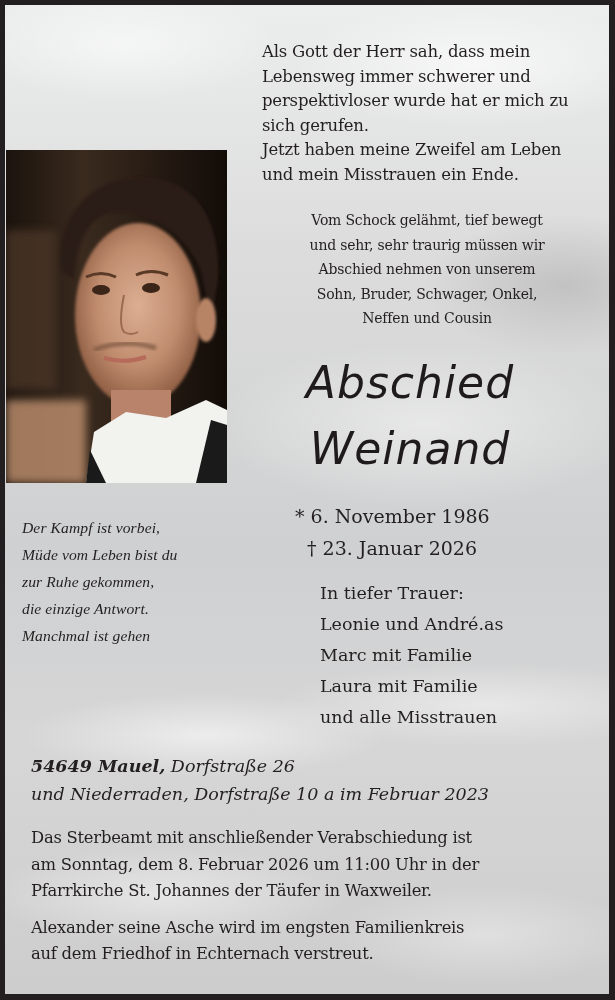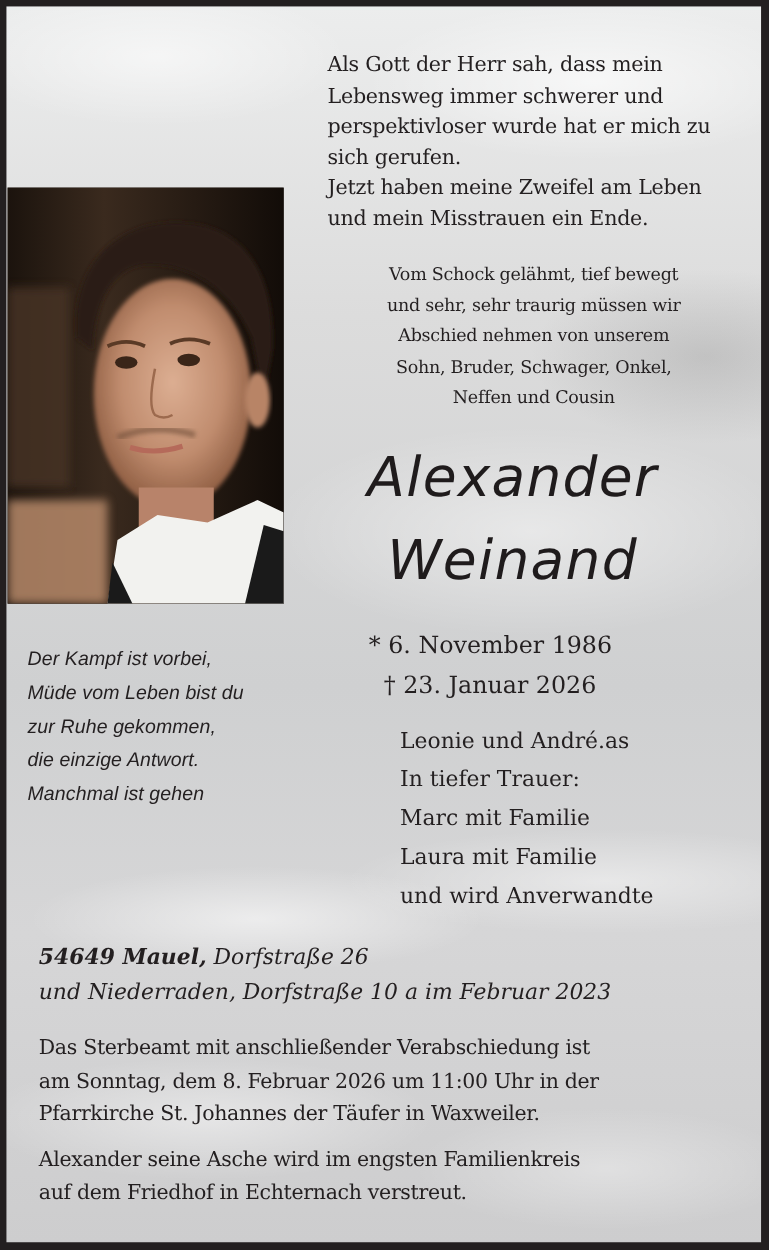--- a/index.html
+++ b/index.html
@@ -38,21 +38,21 @@
     font-family: "DejaVu Sans", sans-serif; font-style: italic; font-weight: normal;
     font-size: 44px; line-height: 66px; letter-spacing: 1px; color: #1f1b1c;
   }
 
   .dates { left: 290px; top: 495px; font-size: 19px; line-height: 32px; }
   .dates div { white-space: nowrap; }
   .dates .death { padding-left: 12px; }
 
   .poem {
     left: 17px; top: 509px; width: 270px;
-    font-family: Liberation Sans, sans-serif; font-style: italic;
+    font-family: Liberation Serif, serif; font-style: italic;
     font-size: 15.6px; line-height: 27px; letter-spacing: 0.1px;
   }
 
   .mourners { left: 315px; top: 573px; font-size: 17.5px; line-height: 31px; }
   .mourners div { white-space: nowrap; }
 
   .address { left: 26px; top: 747px; font-size: 17.5px; line-height: 28px; }
   .address div { white-space: nowrap; font-style: italic; }
   .address b { font-weight: bold; }
 
@@ -122,21 +122,21 @@
     </svg>
   </div>
 
   <p class="abs shock">Vom Schock gelähmt, tief bewegt
 und sehr, sehr traurig müssen wir
 Abschied nehmen von unserem
 Sohn, Bruder, Schwager, Onkel,
 Neffen und Cousin</p>
 
   <div class="abs name">
-    <div>Alexander</div>
+    <div>Abschied</div>
     <div>Weinand</div>
   </div>
 
   <div class="abs dates">
     <div>
       <span>*</span>
       <span>6. November 1986</span>
     </div>
     <div class="death">
       <span>†</span>
@@ -146,25 +146,25 @@
 
   <div class="abs poem">
     <div>Der Kampf ist vorbei,</div>
     <div>Müde vom Leben bist du</div>
     <div>zur Ruhe gekommen,</div>
     <div>die einzige Antwort.</div>
     <div>Manchmal ist gehen</div>
   </div>
 
   <div class="abs mourners">
+    <div>In tiefer Trauer:</div>
     <div>Leonie und André.as</div>
-    <div>In tiefer Trauer:</div>
     <div>Marc mit Familie</div>
     <div>Laura mit Familie</div>
-    <div>und wird Anverwandte</div>
+    <div>und alle Misstrauen</div>
   </div>
 
   <div class="abs address">
     <div>
       <b>54649 Mauel,</b><span> Dorfstraße 26</span>
     </div>
     <div>und Niederraden, Dorfstraße 10 a im Februar 2023</div>
   </div>
 
   <div class="abs service">

